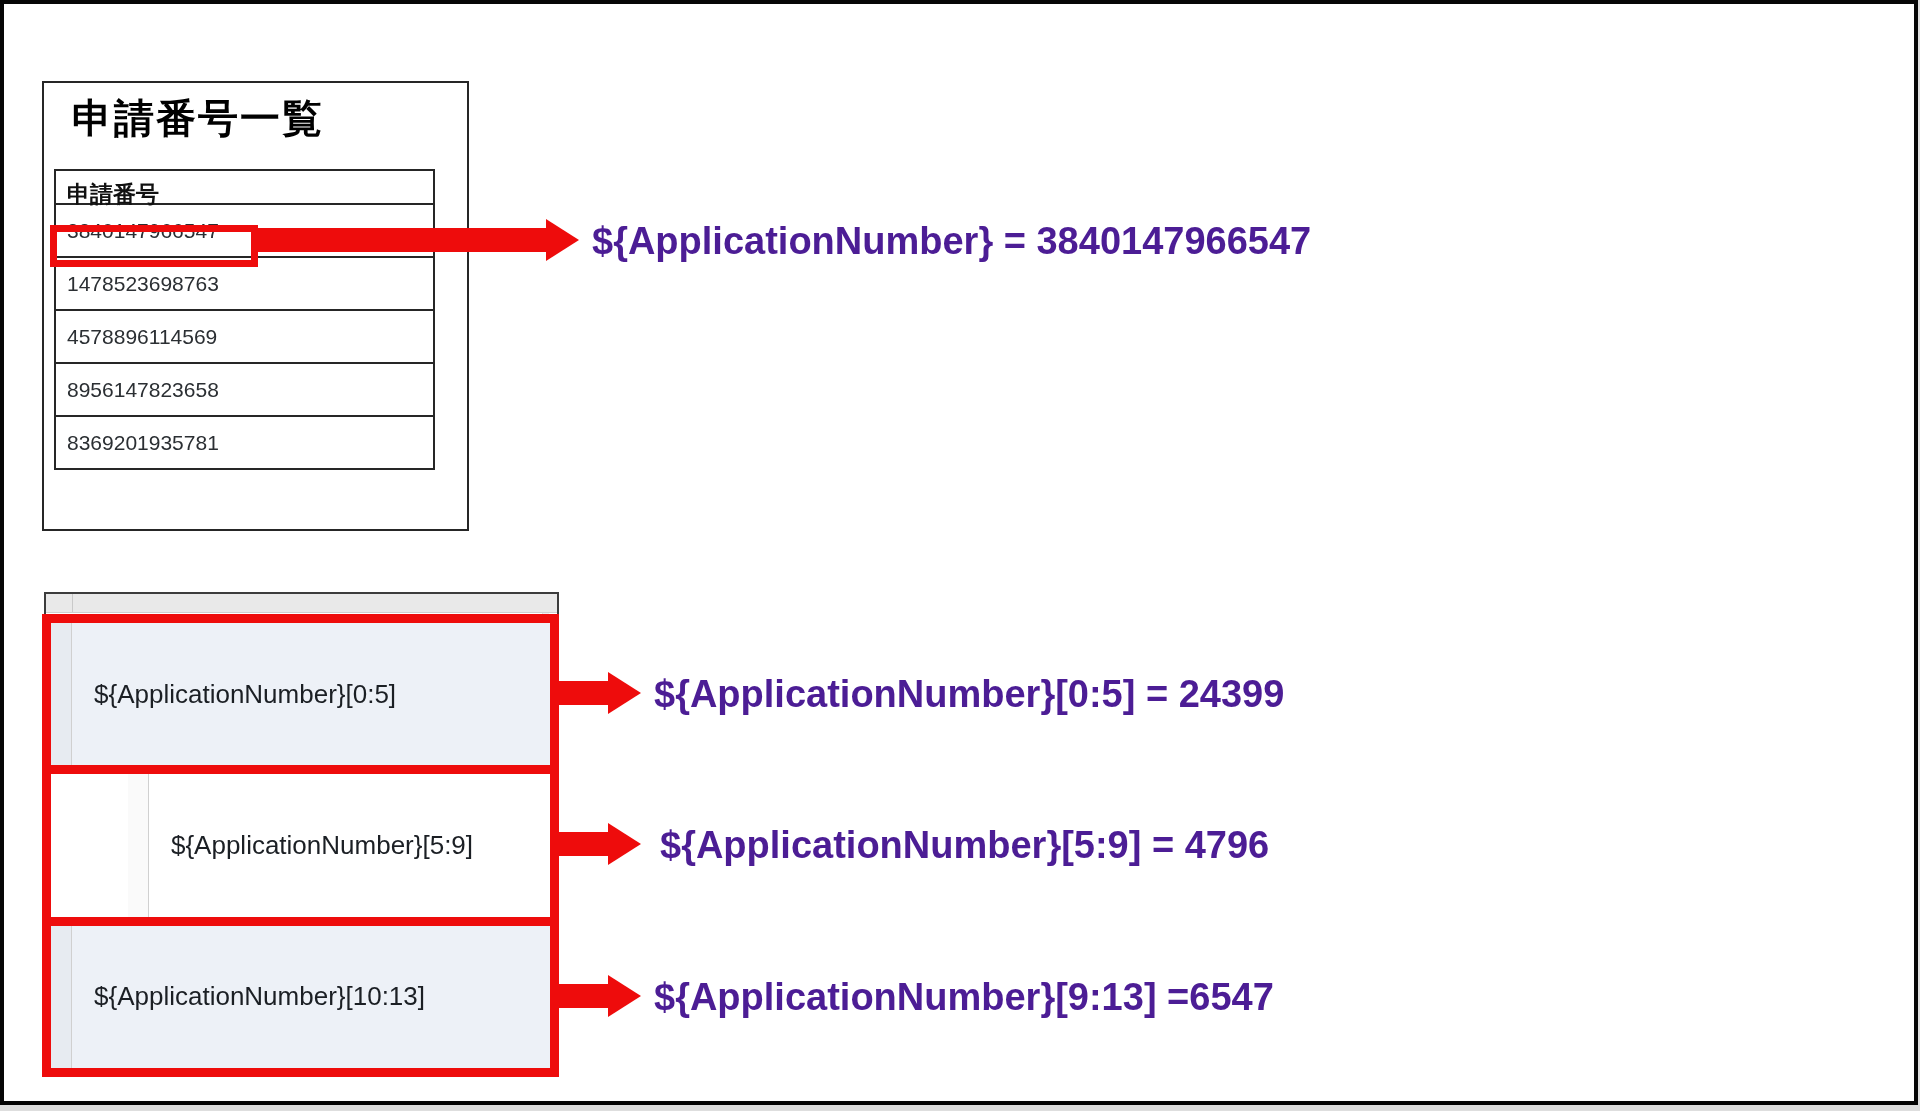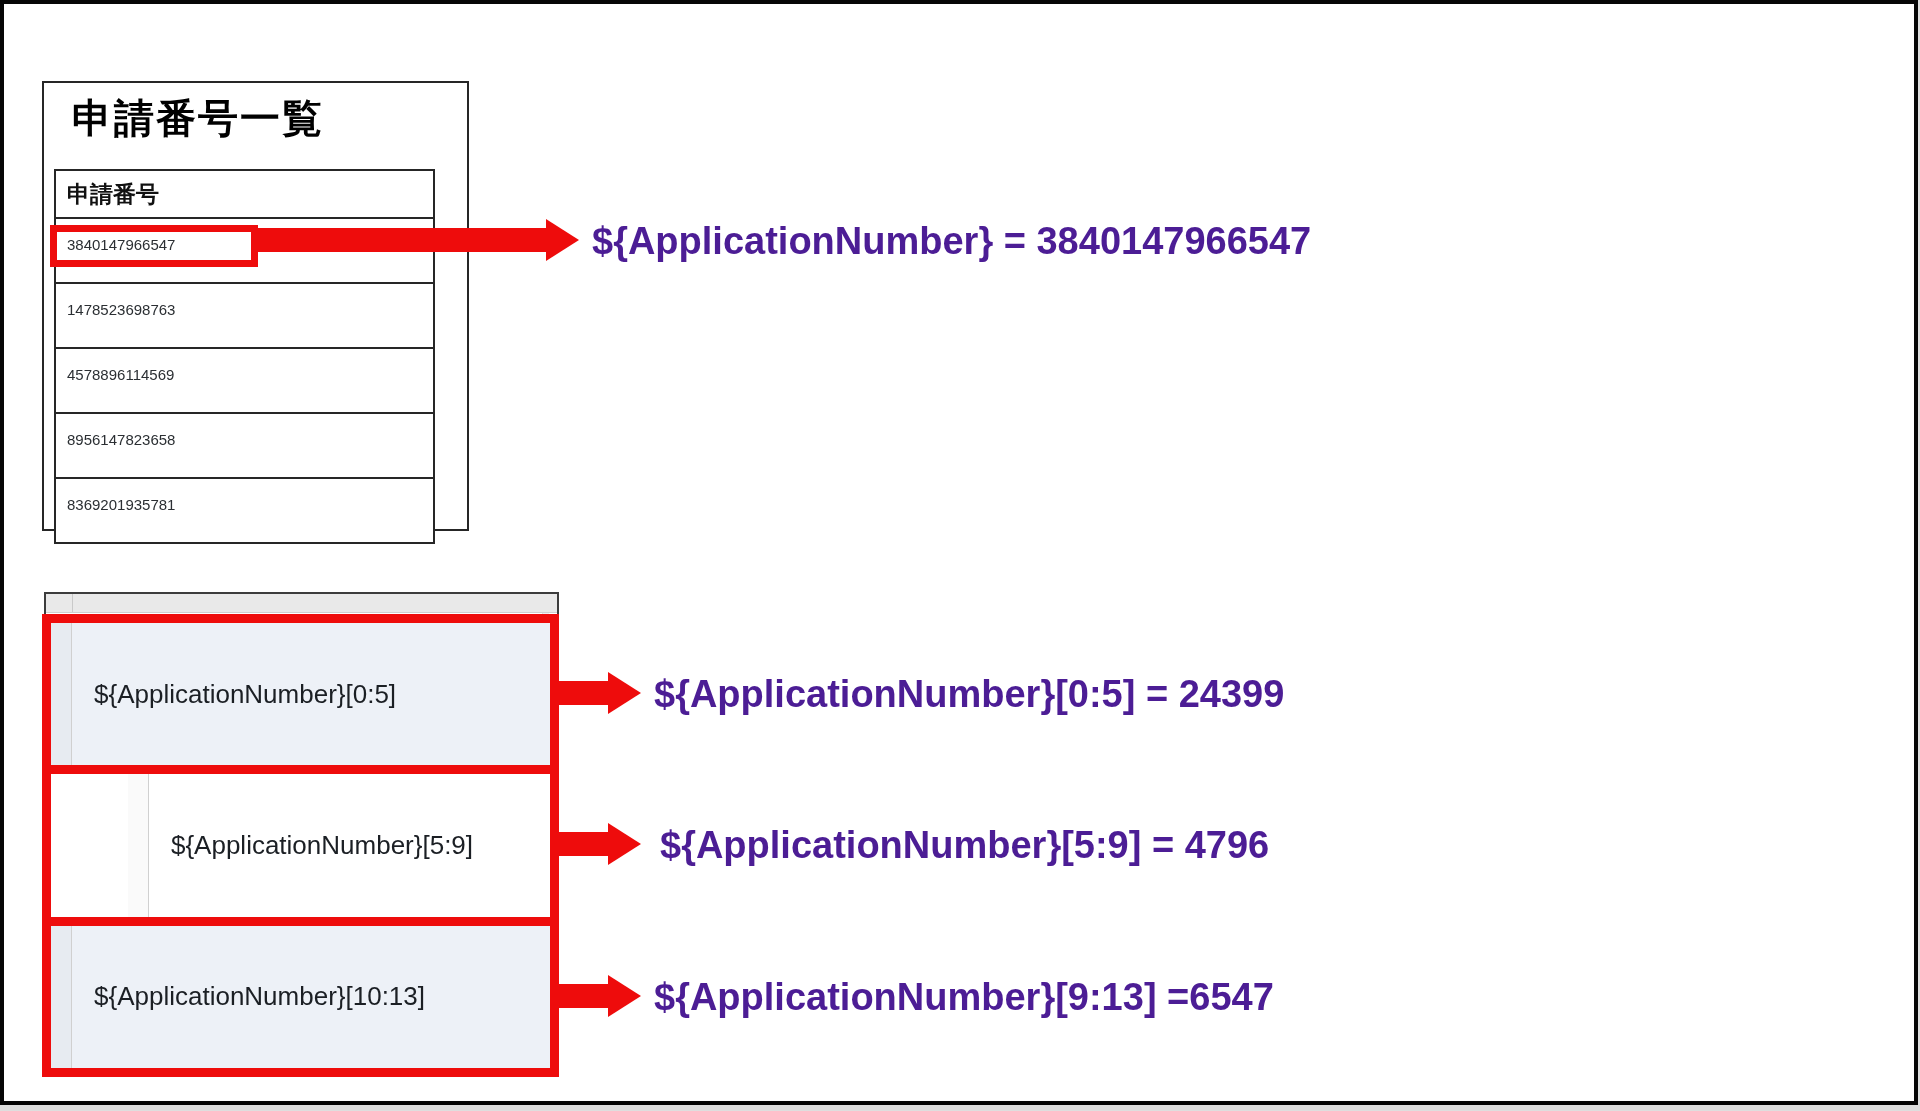--- a/index.html
+++ b/index.html
@@ -20,27 +20,27 @@
   }
   .list-title {
     position:absolute; left:28px; top:8px;
     font-size:40px; font-weight:bold; color:#000; letter-spacing:2px;
   }
   .list-table {
     position:absolute; left:10px; top:86px; width:381px;
     border:2px solid #262626; background:#fff;
   }
   .list-header {
-    height:46px; line-height:46px; padding-left:11px;
+    height:32px; line-height:46px; padding-left:11px;
     font-size:23px; font-weight:bold; color:#111;
   }
   .list-row {
-    height:65px; line-height:51px; padding-left:11px;
+    height:53px; line-height:51px; padding-left:11px;
     border-top:2px solid #262626;
-    font-size:15px; color:#2b2f33;
+    font-size:21px; color:#2b2f33;
   }
   .highlight-box {
     position:absolute; left:46px; top:221px; width:208px; height:42px;
     border:7px solid #ee0c0c; background:transparent; z-index:6;
   }
   
   .arrow { position:absolute; display:flex; align-items:center; z-index:5; }
   .arrow .shaft { height:24px; background:#ee0c0c; }
   .arrow .head {
     width:0; height:0;

